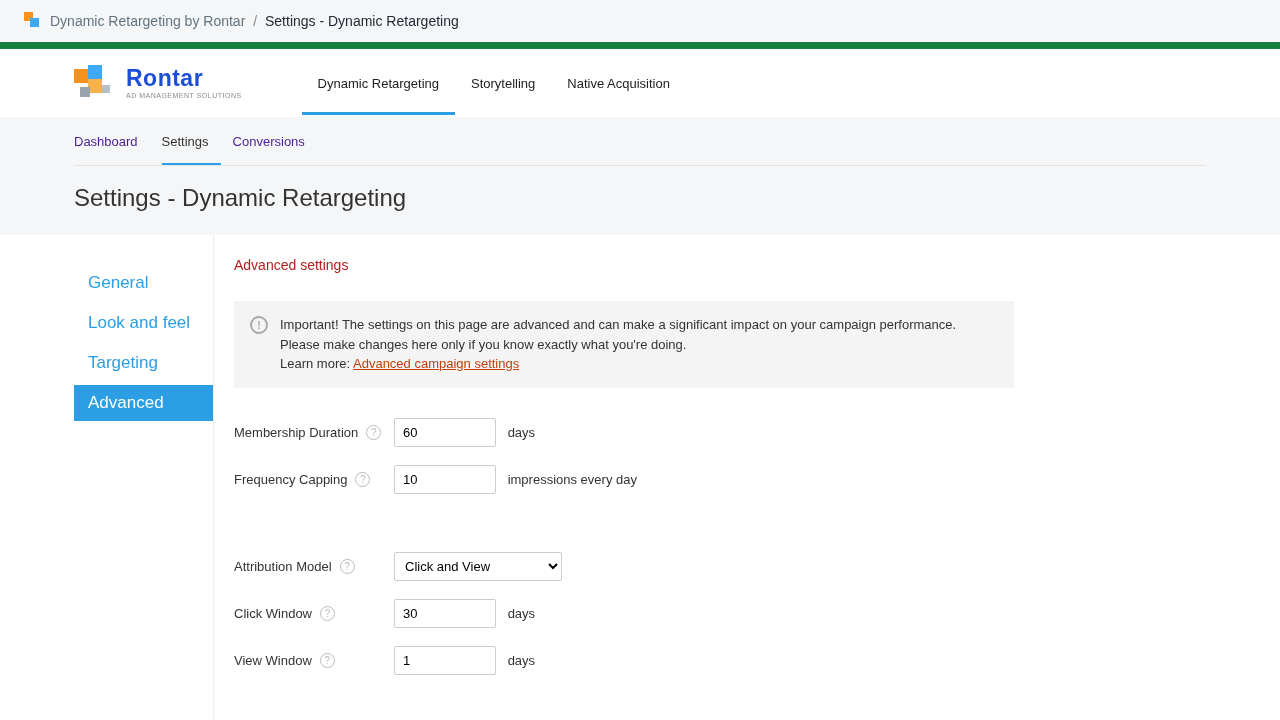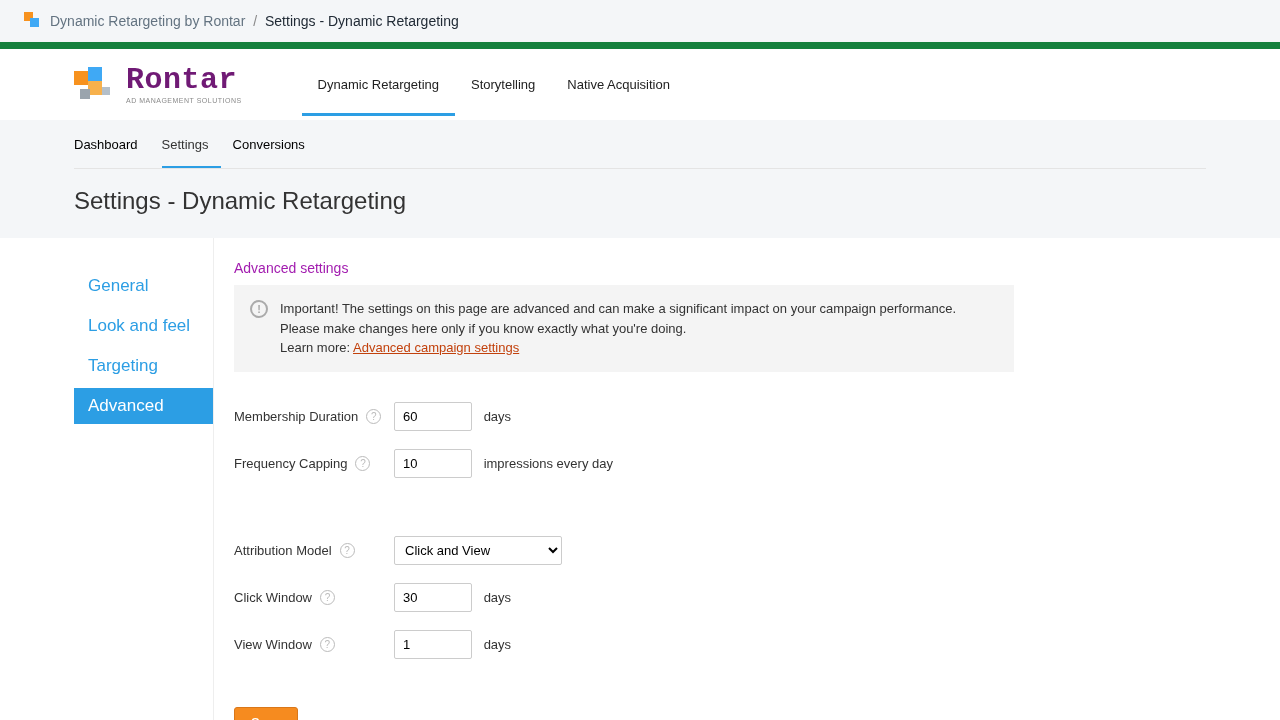--- a/index.html
+++ b/index.html
@@ -57,21 +57,21 @@
     position:relative;
     margin-right:8px;
   }
   .logo-mark span { position:absolute; }
   .b1 { width:14px; height:14px; background:#f7921e; left:0; top:4px; }
   .b2 { width:14px; height:14px; background:#3fa9f5; left:14px; top:0; }
   .b3 { width:14px; height:14px; background:#f7b14c; left:14px; top:14px; }
   .b4 { width:8px; height:8px; background:#b4bfc9; left:28px; top:20px; }
   .b5 { width:10px; height:10px; background:#9aa4ad; left:6px; top:22px; }
   .logo-text { display:flex; flex-direction:column; line-height:1; }
-  .logo-name { font-size:30px; font-weight:700; color:#701a75; letter-spacing:0.5px;font-family:Liberation Mono, monospace; }
+  .logo-name { font-size:23px; font-weight:700; color:#1d4ed8; letter-spacing:0.5px; }
   .logo-tag { font-size:7px; color:#8a8a8a; letter-spacing:0.5px; margin-top:2px; }
   .main-nav { display:flex; }
   .main-nav a {
     padding:24px 16px;
     font-size:13px;
     color:#222;
     text-decoration:none;
     cursor:pointer;
   }
   .main-nav a.active {
@@ -86,21 +86,21 @@
   }
   .sub-nav {
     display:flex;
     gap:0;
     border-bottom:1px solid #e4e4e4;
   }
   .sub-nav a {
     padding:16px 12px 14px 0;
     margin-right:12px;
     font-size:13px;
-    color:#000000;
+    color:#4c1d95;
     text-decoration:none;
     cursor:pointer;
   }
   .sub-nav a.active {
     color:#333;
     border-bottom:2px solid #2c9ee4;
   }
   .page-title {
     font-size:24px;
     font-weight:400;
@@ -128,22 +128,22 @@
     background:#2c9ee4;
     color:#fff;
   }
   .main {
     flex:1;
     padding:22px 20px;
     max-width:820px;
   }
   .section-title {
     font-size:14px;
-    color:#a21caf;
-    margin-bottom:9px;
+    color:#b91c1c;
+    margin-bottom:28px;
   }
   .notice {
     background:#f4f4f4;
     padding:14px 16px;
     display:flex;
     gap:12px;
     font-size:13px;
     color:#333;
     line-height:1.5;
     margin-bottom:30px;
@@ -179,21 +179,21 @@
     width:15px; height:15px;
     border:1px solid #bbb;
     border-radius:50%;
     display:inline-flex;
     align-items:center;
     justify-content:center;
     font-size:10px;
     color:#bbb;
   }
   .form-ctl input[type=text] {
-    width:78px;
+    width:102px;
     padding:6px 8px;
     font-size:13px;
     border:1px solid #ccc;
     border-radius:2px;
   }
   .form-ctl select {
     width:168px;
     padding:5px 6px;
     font-size:13px;
     border:1px solid #ccc;

